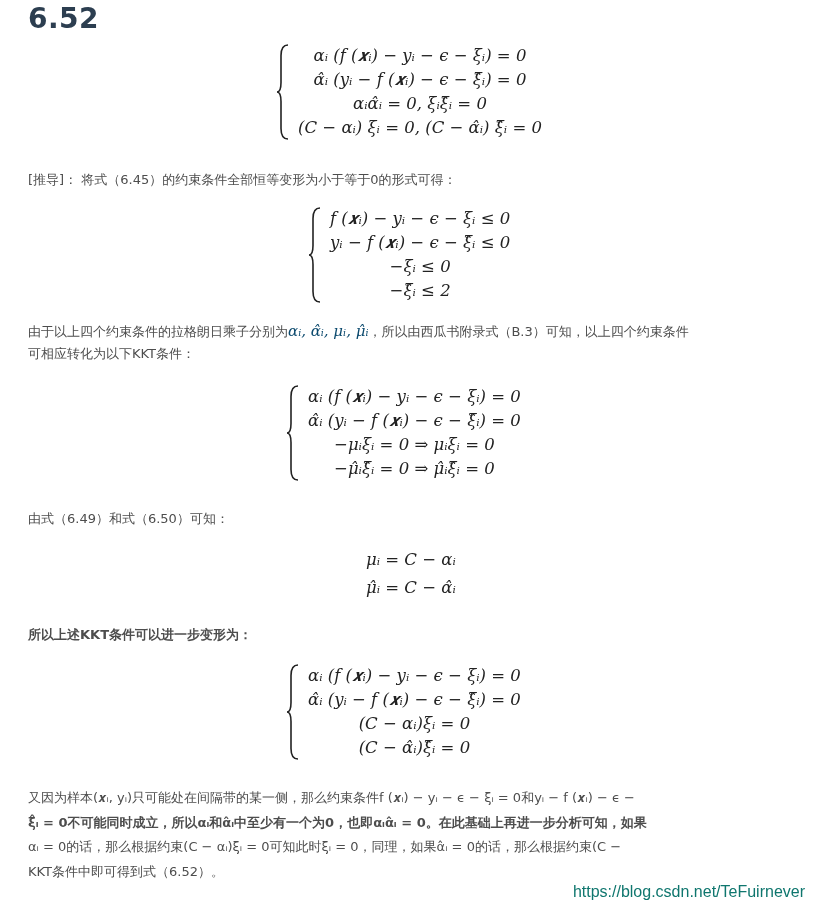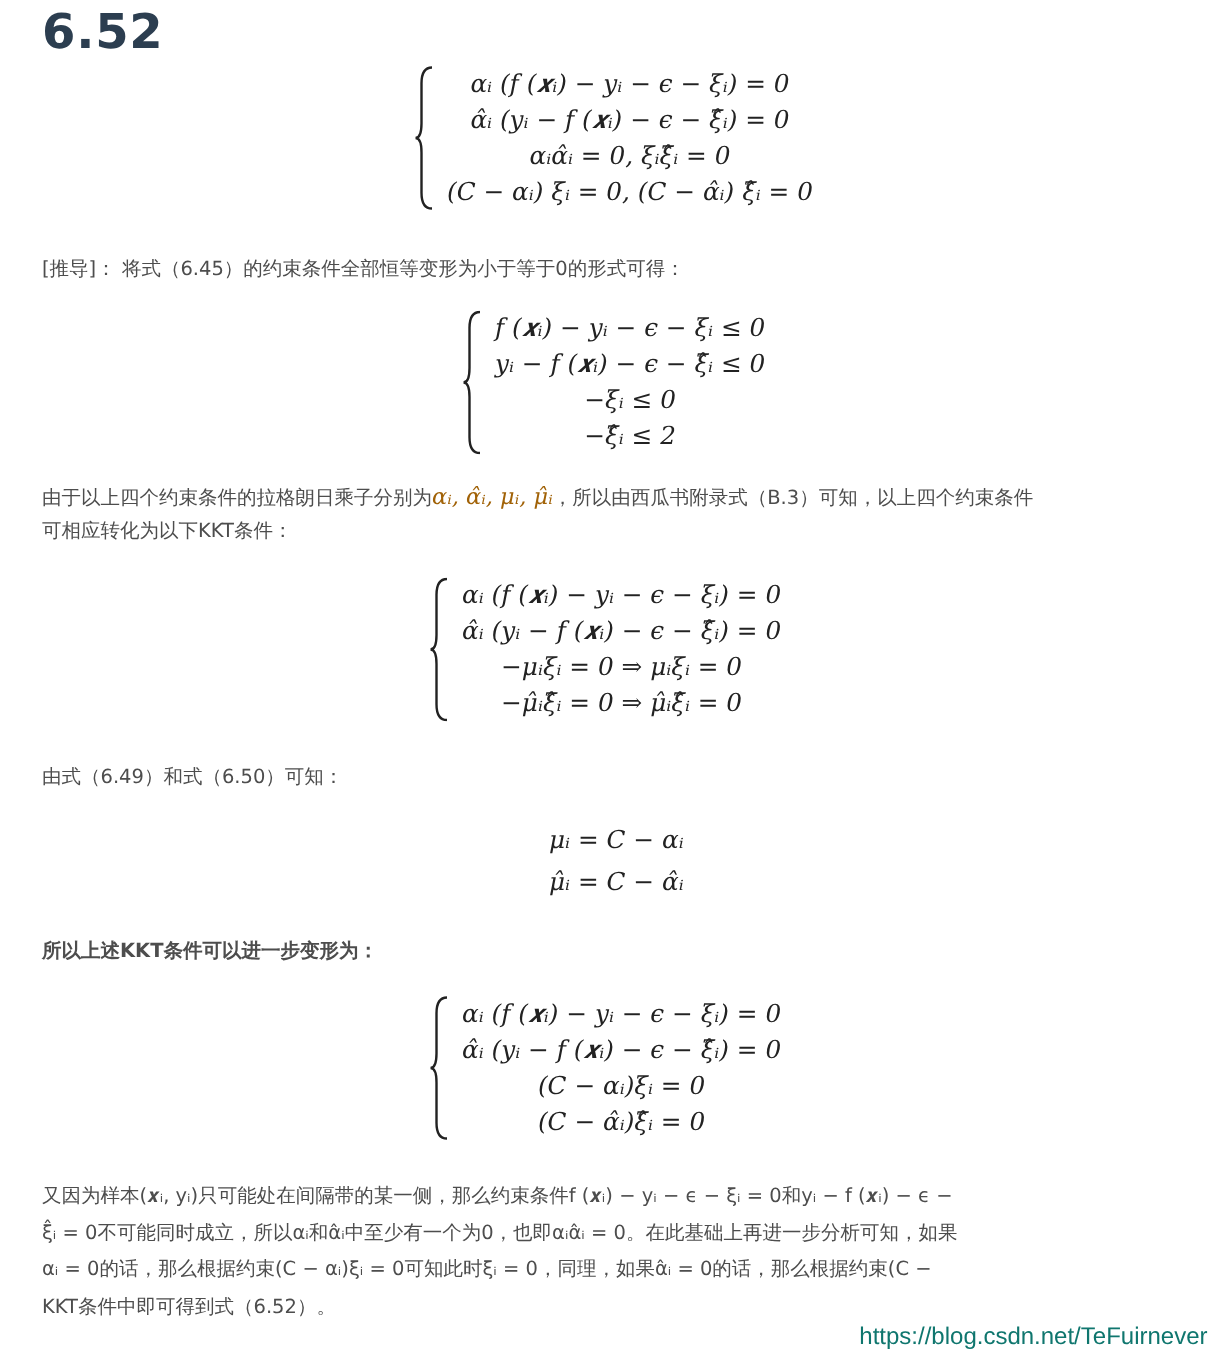--- a/index.html
+++ b/index.html
@@ -4,28 +4,28 @@
 <style>
   html, body { margin: 0; padding: 0; background: #ffffff; }
   body {
     width: 815px; height: 909px; position: relative; overflow: hidden;
     font-family: "DejaVu Sans", "Liberation Sans", sans-serif;
     color: #4d4d4d;
   }
   .title {
     position: absolute; left: 28px; top: 2px;
     font-family: "DejaVu Sans", sans-serif;
-    font-weight: bold; font-size: 32px; color: #2c3e50;
+    font-weight: bold; font-size: 28px; color: #2c3e50;
     letter-spacing: 0.5px;
   }
   .para {
     position: absolute; left: 28px;
     font-size: 13px; line-height: 22px; color: #4d4d4d;
   }
-  .math { font-family: "DejaVu Serif", "Liberation Serif", serif; font-style: italic; color: #a16207; margin-top: 12px; }
+  .math { font-family: "DejaVu Serif", "Liberation Serif", serif; font-style: italic; color: #0c4a6e; margin-top: 12px; }
   .mi { font-style: italic; }
   .sys {
     position: absolute;
     display: flex; align-items: stretch;
     font-family: "DejaVu Serif", "Liberation Serif", serif;
     font-size: 16.5px; color: #222;
   }
   .brace {
     width: 14px; position: relative; margin-right: 8px;
   }
@@ -113,18 +113,18 @@
   <div class="lines">
     <div class="line mi">αᵢ (f (𝒙ᵢ) − yᵢ − ϵ − ξᵢ) = 0</div>
     <div class="line mi">α̂ᵢ (yᵢ − f (𝒙ᵢ) − ϵ − ξ̂ᵢ) = 0</div>
     <div class="line mi">(C − αᵢ)ξᵢ = 0</div>
     <div class="line mi">(C − α̂ᵢ)ξ̂ᵢ = 0</div>
   </div>
 </div>
 
 <div class="para" style="top:786px; width:780px; line-height:24.5px;">
   <div style="white-space:nowrap;">又因为样本(𝒙ᵢ, yᵢ)只可能处在间隔带的某一侧，那么约束条件f (𝒙ᵢ) − yᵢ − ϵ − ξᵢ = 0和yᵢ − f (𝒙ᵢ) − ϵ −</div>
-  <div style="white-space:nowrap;">ξ̂ᵢ = 0不可能同时成立，所以αᵢ和α̂ᵢ中至少有一个为0，也即αᵢα̂ᵢ = 0。在此基础上再进一步分析可知，如果</div>
+  <div style="white-space:nowrap;font-weight:bold;">ξ̂ᵢ = 0不可能同时成立，所以αᵢ和α̂ᵢ中至少有一个为0，也即αᵢα̂ᵢ = 0。在此基础上再进一步分析可知，如果</div>
   <div style="white-space:nowrap;">αᵢ = 0的话，那么根据约束(C − αᵢ)ξᵢ = 0可知此时ξᵢ = 0，同理，如果α̂ᵢ = 0的话，那么根据约束(C −</div>
   <div style="white-space:nowrap;">KKT条件中即可得到式（6.52）。</div>
 </div>
 
 <div class="watermark">https://blog.csdn.net/TeFuirnever</div>
 
 </body></html>

